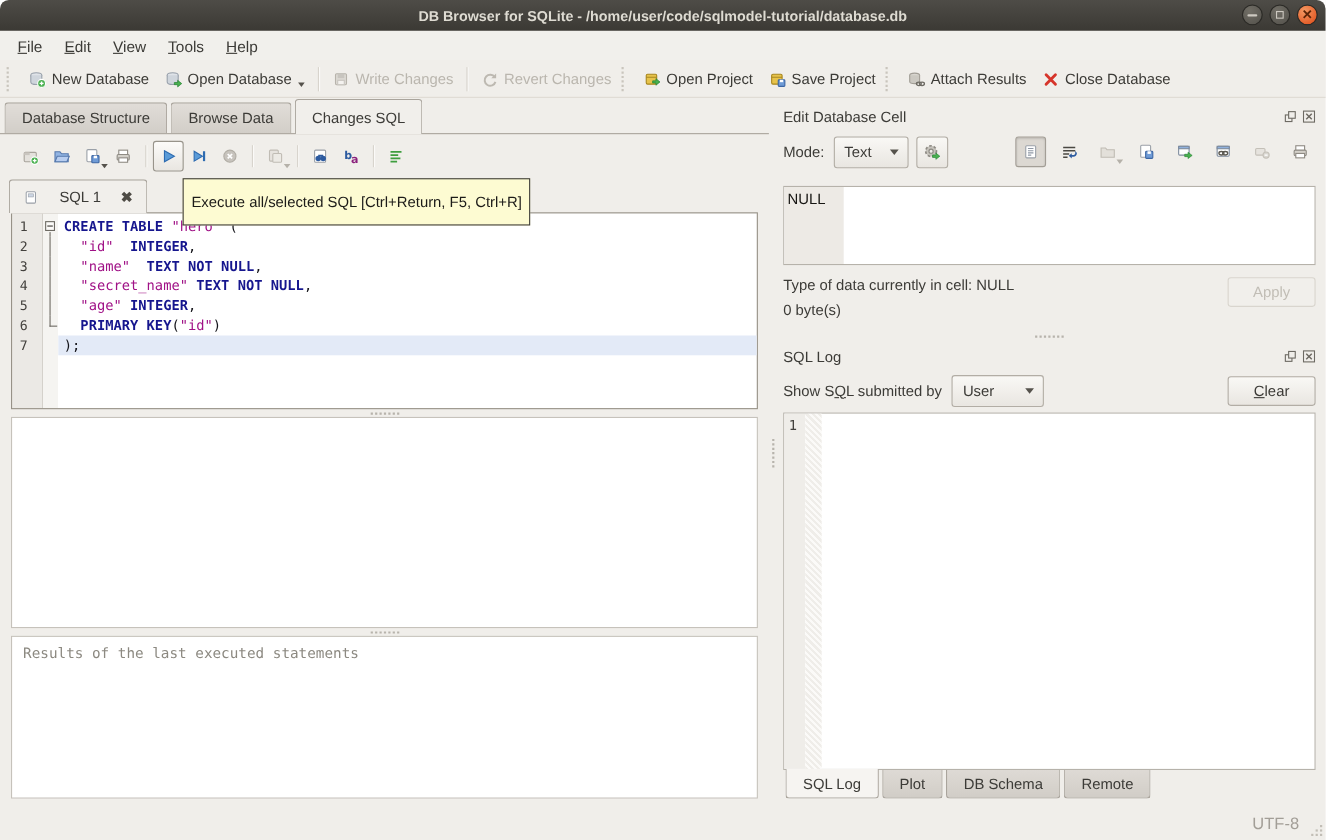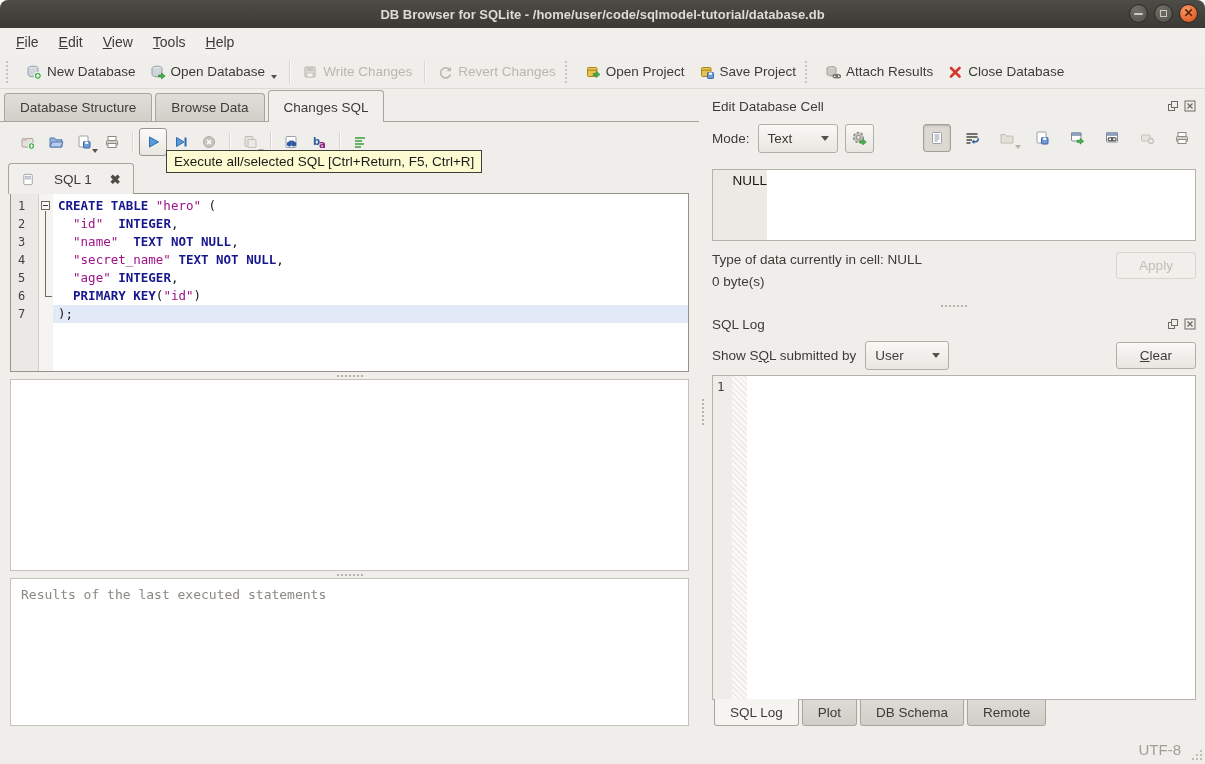--- a/index.html
+++ b/index.html
@@ -82,39 +82,39 @@
   .fold.end{background:linear-gradient(#6d6a63,#6d6a63) 6px 0/1px 10px no-repeat,
             linear-gradient(#6d6a63,#6d6a63) 6px 9px/7px 1px no-repeat;}
 
   .hsplit{height:7px;flex:0 0 7px;display:flex;align-items:center;justify-content:center;}
   .hsplit i{width:26px;border-top:2px dotted #b7b3ac;}
   .grid-panel{margin:0 10px;flex:1;border:1px solid #c6c2bb;background:#fff;}
   .results{margin:0 10px 8px;height:148px;flex:0 0 148px;border:1px solid #c6c2bb;background:#fff;
            font-family:"DejaVu Sans Mono",monospace;font-size:13px;color:#8c8981;padding:8px 10px;box-sizing:border-box;}
 
   
-  .tooltip{position:absolute;left:166px;top:150px;z-index:99;background:#fdfbd2;border:1px solid #3f3d38;
-           padding:3px 7px;font-size:13.5px;color:#1c1b18;white-space:nowrap;}
+  .tooltip{position:absolute;left:166px;top:162px;z-index:99;background:#fdfbd2;border:1px solid #3f3d38;
+           padding:13px 7px;font-size:13.5px;color:#1c1b18;white-space:nowrap;}
 
   
   .dock-header{height:20px;flex:0 0 20px;display:flex;align-items:center;justify-content:space-between;
                font-size:13.5px;margin-top:2px;}
   .dock-icons{display:flex;gap:5px;align-items:center;}
   .controls-row{height:36px;flex:0 0 36px;display:flex;align-items:center;margin-top:4px;}
   .combo{display:flex;align-items:center;justify-content:space-between;box-sizing:border-box;height:29px;
          padding:0 8px 0 9px;background:linear-gradient(#f9f8f5,#e9e6e1);border:1px solid #b2ada5;
          border-radius:3px;font-size:13.5px;}
   .combo .arrow{width:0;height:0;border-left:4px solid transparent;border-right:4px solid transparent;
                 border-top:5px solid #55524c;margin-left:12px;}
   .sq-btn{width:29px;height:29px;box-sizing:border-box;border:1px solid #b2ada5;border-radius:3px;
           background:linear-gradient(#f9f8f5,#e9e6e1);display:flex;align-items:center;justify-content:center;margin-left:7px;}
   .cell-toolbar{display:flex;align-items:center;gap:7px;margin-left:auto;}
   .icon-btn.pressed{border:1px solid #a39e96;background:#dcd8d2;box-shadow:inset 0 1px 2px rgba(0,0,0,.18);box-sizing:border-box;}
   .cell-editor{height:70px;flex:0 0 70px;border:1px solid #b6b2aa;background:#fff;display:flex;margin-top:13px;}
-  .cell-gutter{width:54px;flex:0 0 54px;background:#edeae5;font-size:13.5px;color:#171613;padding:3px 0 0 3px;box-sizing:border-box;text-align:right;}
+  .cell-gutter{width:54px;flex:0 0 54px;background:#edeae5;font-size:13.5px;color:#171613;padding:3px 0 0 3px;box-sizing:border-box;}
   .info-row{display:flex;margin-top:11px;flex:0 0 48px;}
   .info-col{display:flex;flex-direction:column;gap:7px;font-size:13.5px;}
   .btn{width:80px;height:27px;box-sizing:border-box;border:1px solid #b2ada5;border-radius:3px;
        background:linear-gradient(#f9f8f5,#e9e6e1);font-size:13.5px;color:#3c3b37;
        display:flex;align-items:center;justify-content:center;font-family:inherit;}
   .btn.disabled{border-color:#d9d5ce;background:#f1efeb;color:#c1bdb5;}
   .btn span{display:block;}
   .btn.mn span::first-letter{text-decoration:underline;}
   .filter-row{height:34px;flex:0 0 34px;display:flex;align-items:center;margin-top:4px;font-size:13.5px;}
   .filter-label u{text-decoration:underline;}
@@ -444,21 +444,21 @@
               <svg width="12" height="12" viewBox="0 0 12 12">
                 <rect x="1" y="1" width="10" height="10" fill="#f0eeea" stroke="#6d6a63"></rect>
                 <path d="M3.5 3.5l5 5M8.5 3.5l-5 5" stroke="#6d6a63" stroke-width="1.3"></path>
               </svg>
             </span>
         </span>
       </div>
 
       <div class="controls-row">
         <span style="font-size:13.5px;margin-right:8px;">Mode:</span>
-        <div class="combo" style="width:80px;">
+        <div class="combo" style="width:68px;">
           <span>Text</span>
           <span class="arrow"></span>
         </div>
         <div class="sq-btn">
           <span>
               <svg width="17" height="17" viewBox="0 0 16 16">
                 <circle cx="7" cy="7" r="4.6" fill="#c6c3bc" stroke="#8e8b84" stroke-width="1.4" stroke-dasharray="2.2 1.7"></circle>
                 <circle cx="7" cy="7" r="1.8" fill="#f0eeea" stroke="#8e8b84"></circle>
                 <path d="M8.3 10.2h2.8V8.6l3.4 2.7-3.4 2.7v-1.6H8.3z" fill="#49b04f" stroke="#1e7f2c" stroke-width=".5"></path>
               </svg>

